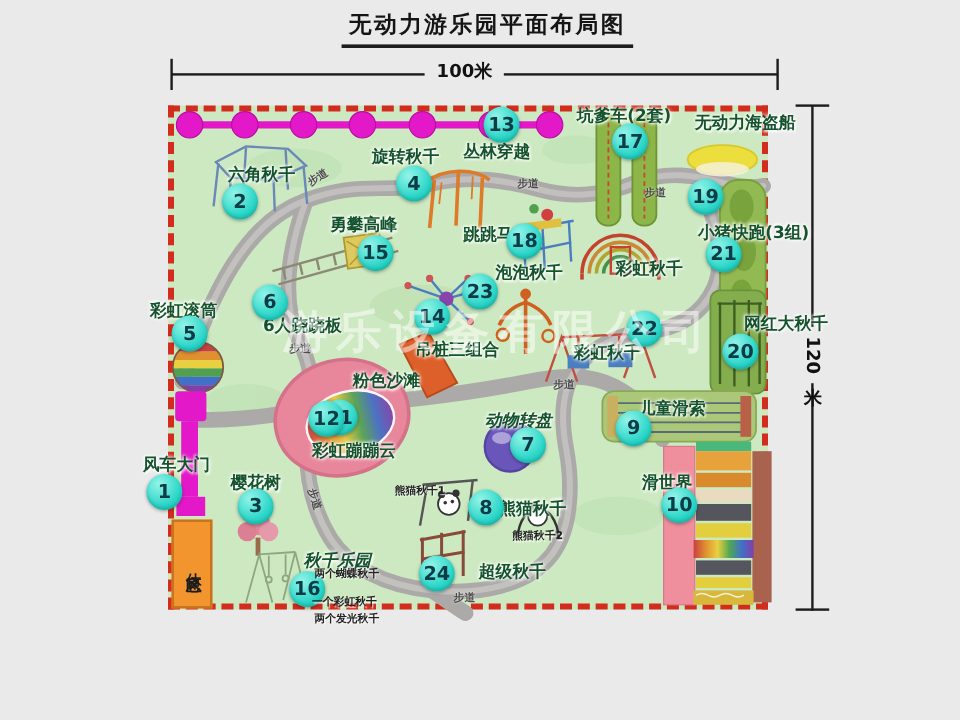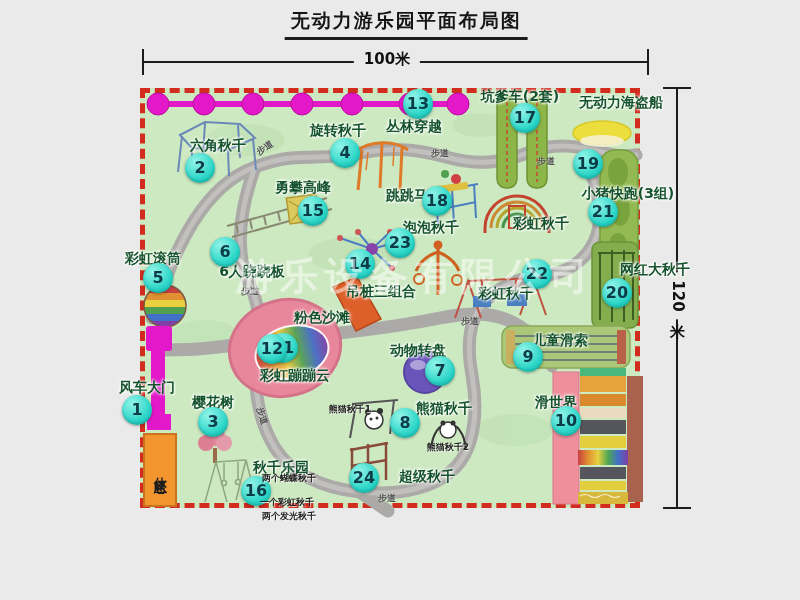--- a/index.html
+++ b/index.html
@@ -360,53 +360,53 @@
       <div class="map-label" style="left: 218px; top: 146px;">六角秋千</div>
       <div class="badge" style="left: 200px; top: 168px;">2</div>
       <div class="map-label" style="left: 213px; top: 403px;">樱花树</div>
       <div class="badge" style="left: 213px; top: 422px;">3</div>
       <div class="map-label" style="left: 338px; top: 131px;">旋转秋千</div>
       <div class="badge" style="left: 345px; top: 153px;">4</div>
       <div class="map-label" style="left: 153px; top: 259px;">彩虹滚筒</div>
       <div class="badge" style="left: 158px; top: 278px;">5</div>
       <div class="map-label" style="left: 252px; top: 272px;">6人跷跷板</div>
       <div class="badge" style="left: 225px; top: 252px;">6</div>
-      <div class="map-label" style="left: 418px; top: 351px;">动物转盘</div>
+      <div class="map-label" style="left: 432px; top: 351px; font-style: italic;">动物转盘</div>
       <div class="badge" style="left: 440px; top: 371px;">7</div>
-      <div class="map-label" style="left: 444px; top: 409px;">熊猫秋千</div>
+      <div class="map-label" style="left: 444px; top: 424px;">熊猫秋千</div>
       <div class="badge" style="left: 405px; top: 423px;">8</div>
       <div class="map-label" style="left: 560px; top: 341px;">儿童滑索</div>
       <div class="badge" style="left: 528px; top: 357px;">9</div>
       <div class="map-label" style="left: 556px; top: 403px;">滑世界</div>
       <div class="badge" style="left: 566px; top: 421px;">10</div>
       <div class="map-label" style="left: 322px; top: 318px;">粉色沙滩</div>
       <div class="badge" style="left: 283px; top: 310px; margin-top: 23px;">11</div>
       <div class="map-label" style="left: 295px; top: 376px;">彩虹蹦蹦云</div>
       <div class="badge" style="left: 272px; top: 349px;">12</div>
       <div class="map-label" style="left: 414px; top: 127px;">丛林穿越</div>
       <div class="badge" style="left: 418px; top: 104px;">13</div>
       <div class="map-label" style="left: 381px; top: 292px;">吊桩三组合</div>
       <div class="badge" style="left: 360px; top: 264px;">14</div>
       <div class="map-label" style="left: 303px; top: 188px;">勇攀高峰</div>
       <div class="badge" style="left: 313px; top: 211px;">15</div>
-      <div class="map-label" style="left: 281px; top: 468px;">秋千乐园</div>
+      <div class="map-label" style="left: 281px; top: 468px; font-style: italic;">秋千乐园</div>
       <div class="badge" style="left: 256px; top: 491px;">16</div>
       <div class="map-label" style="left: 520px; top: 97px;">坑爹车(2套)</div>
       <div class="badge" style="left: 525px; top: 118px;">17</div>
       <div class="map-label" style="left: 407px; top: 196px;">跳跳马</div>
       <div class="badge" style="left: 437px; top: 201px;">18</div>
       <div class="map-label" style="left: 621px; top: 103px;">无动力海盗船</div>
       <div class="badge" style="left: 588px; top: 117px; margin-top: 32px;">19</div>
       <div class="map-label" style="left: 655px; top: 270px; text-align: center;">网红大秋千</div>
       <div class="badge" style="left: 617px; top: 293px;">20</div>
       <div class="map-label" style="left: 628px; top: 194px;">小猪快跑(3组)</div>
       <div class="badge" style="left: 603px; top: 212px;">21</div>
       <div class="map-label" style="left: 506px; top: 294px;">彩虹秋千</div>
       <div class="badge" style="left: 537px; top: 274px;">22</div>
-      <div class="map-label" style="left: 431px; top: 228px;">泡泡秋千</div>
+      <div class="map-label" style="left: 441px; top: 228px;">泡泡秋千</div>
       <div class="badge" style="left: 400px; top: 243px;">23</div>
       <div class="map-label" style="left: 427px; top: 477px;">超级秋千</div>
       <div class="badge" style="left: 364px; top: 478px;">24</div>
       <div class="map-label" style="left: 541px; top: 224px;">彩虹秋千</div>
       <div class="sub-label" style="font-size: 9px; left: 350px; top: 409px;">熊猫秋千1</div>
       <div class="sub-label" style="font-size: 9px; left: 448px; top: 447px;">熊猫秋千2</div>
       <div class="sub-label" style="font-size: 9px; left: 289px; top: 478px;">两个蝴蝶秋千</div>
       <div class="sub-label" style="font-size: 9px; left: 289px; top: 516px;">两个发光秋千</div>
       <div class="sub-label" style="font-size: 9px; left: 287px; top: 502px;">一个彩虹秋千</div>
       <div class="walkway-label" style="transform: translate(-50%, -50%) rotate(-32deg); left: 265px; top: 148px;">步道</div>

